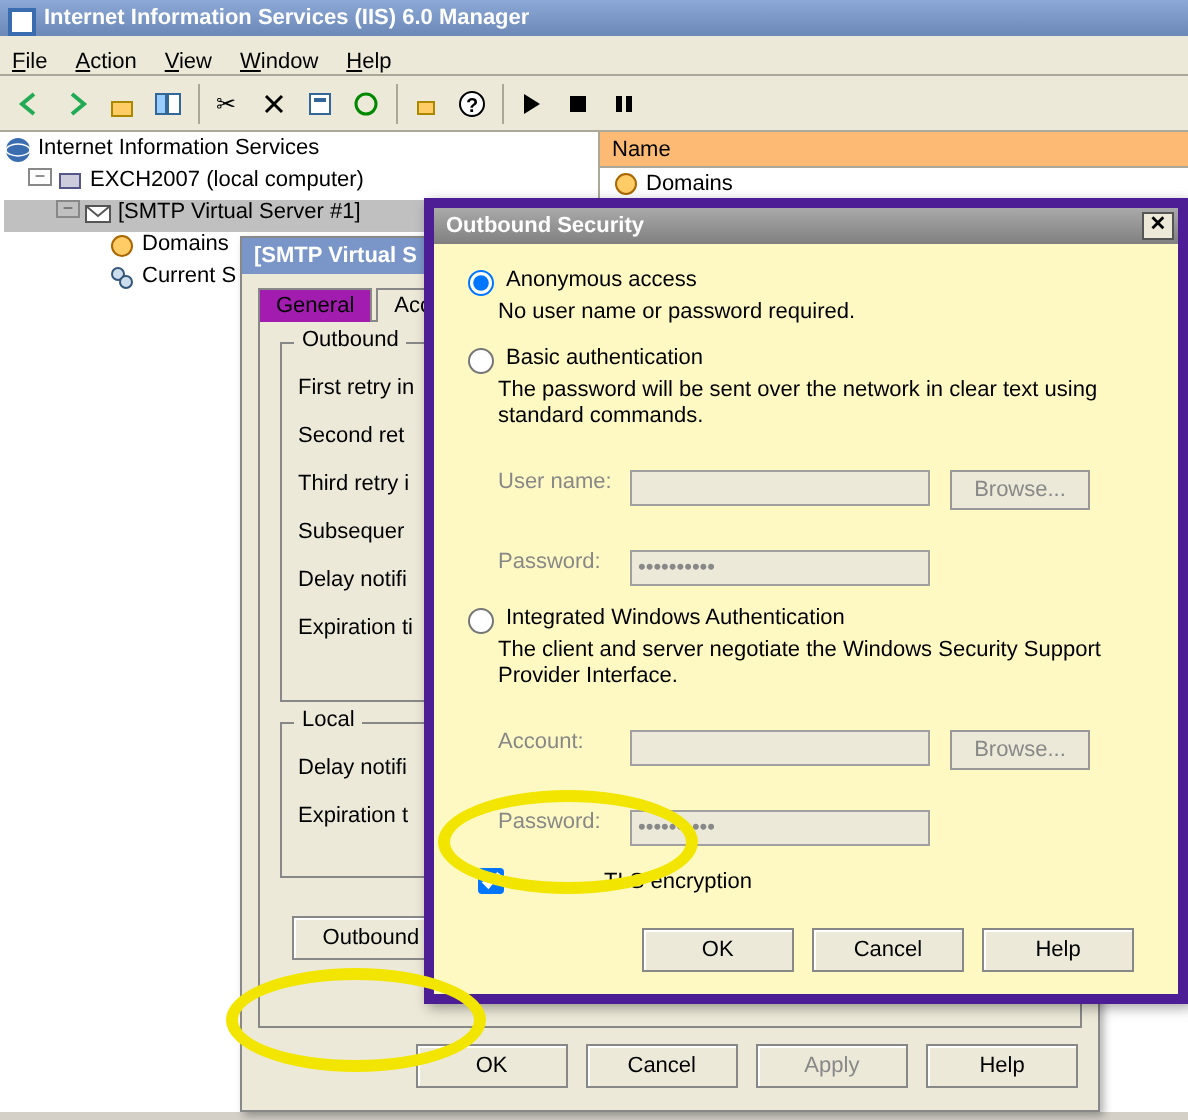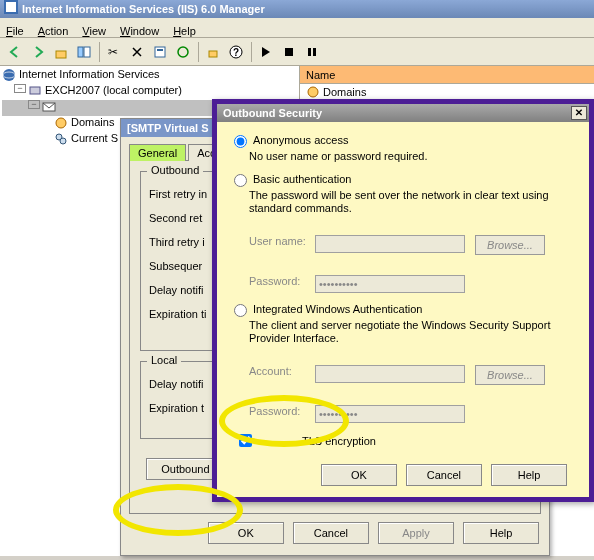--- a/index.html
+++ b/index.html
@@ -10,21 +10,21 @@
     background: #d4d0c8;
     color: #000;
     width: 594px; height: 560px;
     overflow: hidden;
     position: relative;
   }
   .titlebar {
     background: linear-gradient(#8ba8d6, #6b88b6);
     color: #fff; height: 18px; line-height: 18px;
     padding-left: 4px; font-weight: bold;
-    display: flex; align-items: flex-start;
+    display: flex; align-items: flex-end;
   }
   .titlebar svg { margin-right: 4px; }
   .menubar {
     background: #ece9d8; height: 20px;
     display: flex; align-items: flex-end; padding-left: 6px;
     border-bottom: 1px solid #aca899;
   }
   .menubar span { margin-right: 14px; cursor: default; }
   .menubar span u { text-decoration: underline; }
   .toolbar {
@@ -57,21 +57,21 @@
   .propdlg {
     position:absolute; left:120px; top:118px;
     width:430px; height:438px; background:#ece9d8;
     border:1px solid #888; box-shadow:2px 2px 4px rgba(0,0,0,.3);
   }
   .propdlg .pd-title { background:#7a96c8; color:#fff; height:18px;
     line-height:18px; padding-left:6px; font-weight:bold;}
   .tabs { display:flex; padding-left:8px; margin-top:6px; }
   .tab { background:#ece9d8; border:1px solid #888; border-bottom:none;
     padding:2px 8px; margin-right:2px; font-size:11px; position:relative; top:1px;}
-  .tab.active { background:#bef264; z-index:2; }
+  .tab.active { background:#a21caf; z-index:2; }
   .tab-body { margin:0 8px; border:1px solid #888; background:#ece9d8;
     height:354px; padding:10px; }
   .groupbox { border:1px solid #888; padding:10px 8px 8px; margin-bottom:10px;
     position:relative;}
   .groupbox > .gb-title { position:absolute; top:-8px; left:6px;
     background:#ece9d8; padding:0 4px; font-size:11px;}
   .gb-row { height:24px; display:flex; align-items:center; }
   .prop-btnrow { text-align:right; padding:8px 10px 0; }
   .prop-btn, .dlg-btn {
     width:76px; height:22px; background:#ece9d8;
@@ -100,21 +100,21 @@
   .radio-row { display:flex; align-items:center; margin-bottom:2px;}
   .radio-row input { margin-right:6px; }
   .desc { margin:0 0 8px 20px; color:#000; line-height:13px;}
   .field-row { display:flex; align-items:flex-start; margin:20px 0 4px 20px;}
   .field-row label { width:66px; color:#888;}
   .field-row input[type=text], .field-row input[type=password] {
     flex:0 0 150px; height:18px; border:1px solid #a0a0a0;
     background:#ece9d8; color:#888; font-size:11px; padding:0 3px;
   }
   .field-row .browse { margin-left:10px; width:70px; height:20px;
-    background:#ece9d8; border:1px solid #999; color:#888; font-size:11px;font-style:italic;}
+    background:#ece9d8; border:1px solid #999; color:#888; font-size:11px;}
   .chk-row { display:flex; align-items:center; margin:8px 0 0 6px;gap:44px;}
   .chk-row input { margin-right:6px;}
   .os-btnrow { text-align:right; padding:14px 10px 0 0;}
   
   .anno {
     position:absolute; border:6px solid #f2e600;
     border-radius:50%; pointer-events:none; z-index:50;
   }
 </style>
 </head>
@@ -226,20 +226,21 @@
           <rect x="2" y="3" width="10" height="7" fill="#ccd" stroke="#558"></rect>
         </svg>
       <span>EXCH2007 (local computer)</span>
     </div>
     <div class="tree-row tree-sel" style="padding-left:26px">
       <span class="tw">−</span>
       <svg width="14" height="14">
           <rect x="1" y="3" width="12" height="8" fill="#fff" stroke="#555"></rect>
           <path d="M1 3 L7 8 L13 3" fill="none" stroke="#555"></path>
         </svg>
+      <span>[SMTP Virtual Server #1]</span>
     </div>
     <div class="tree-row" style="padding-left:52px">
       <svg width="14" height="14">
           <circle cx="7" cy="7" r="5" fill="#fc6" stroke="#a60"></circle>
         </svg>
       <span>Domains</span>
     </div>
     <div class="tree-row" style="padding-left:52px">
       <svg width="14" height="14">
           <circle cx="5" cy="5" r="3" fill="#cde" stroke="#357"></circle>

